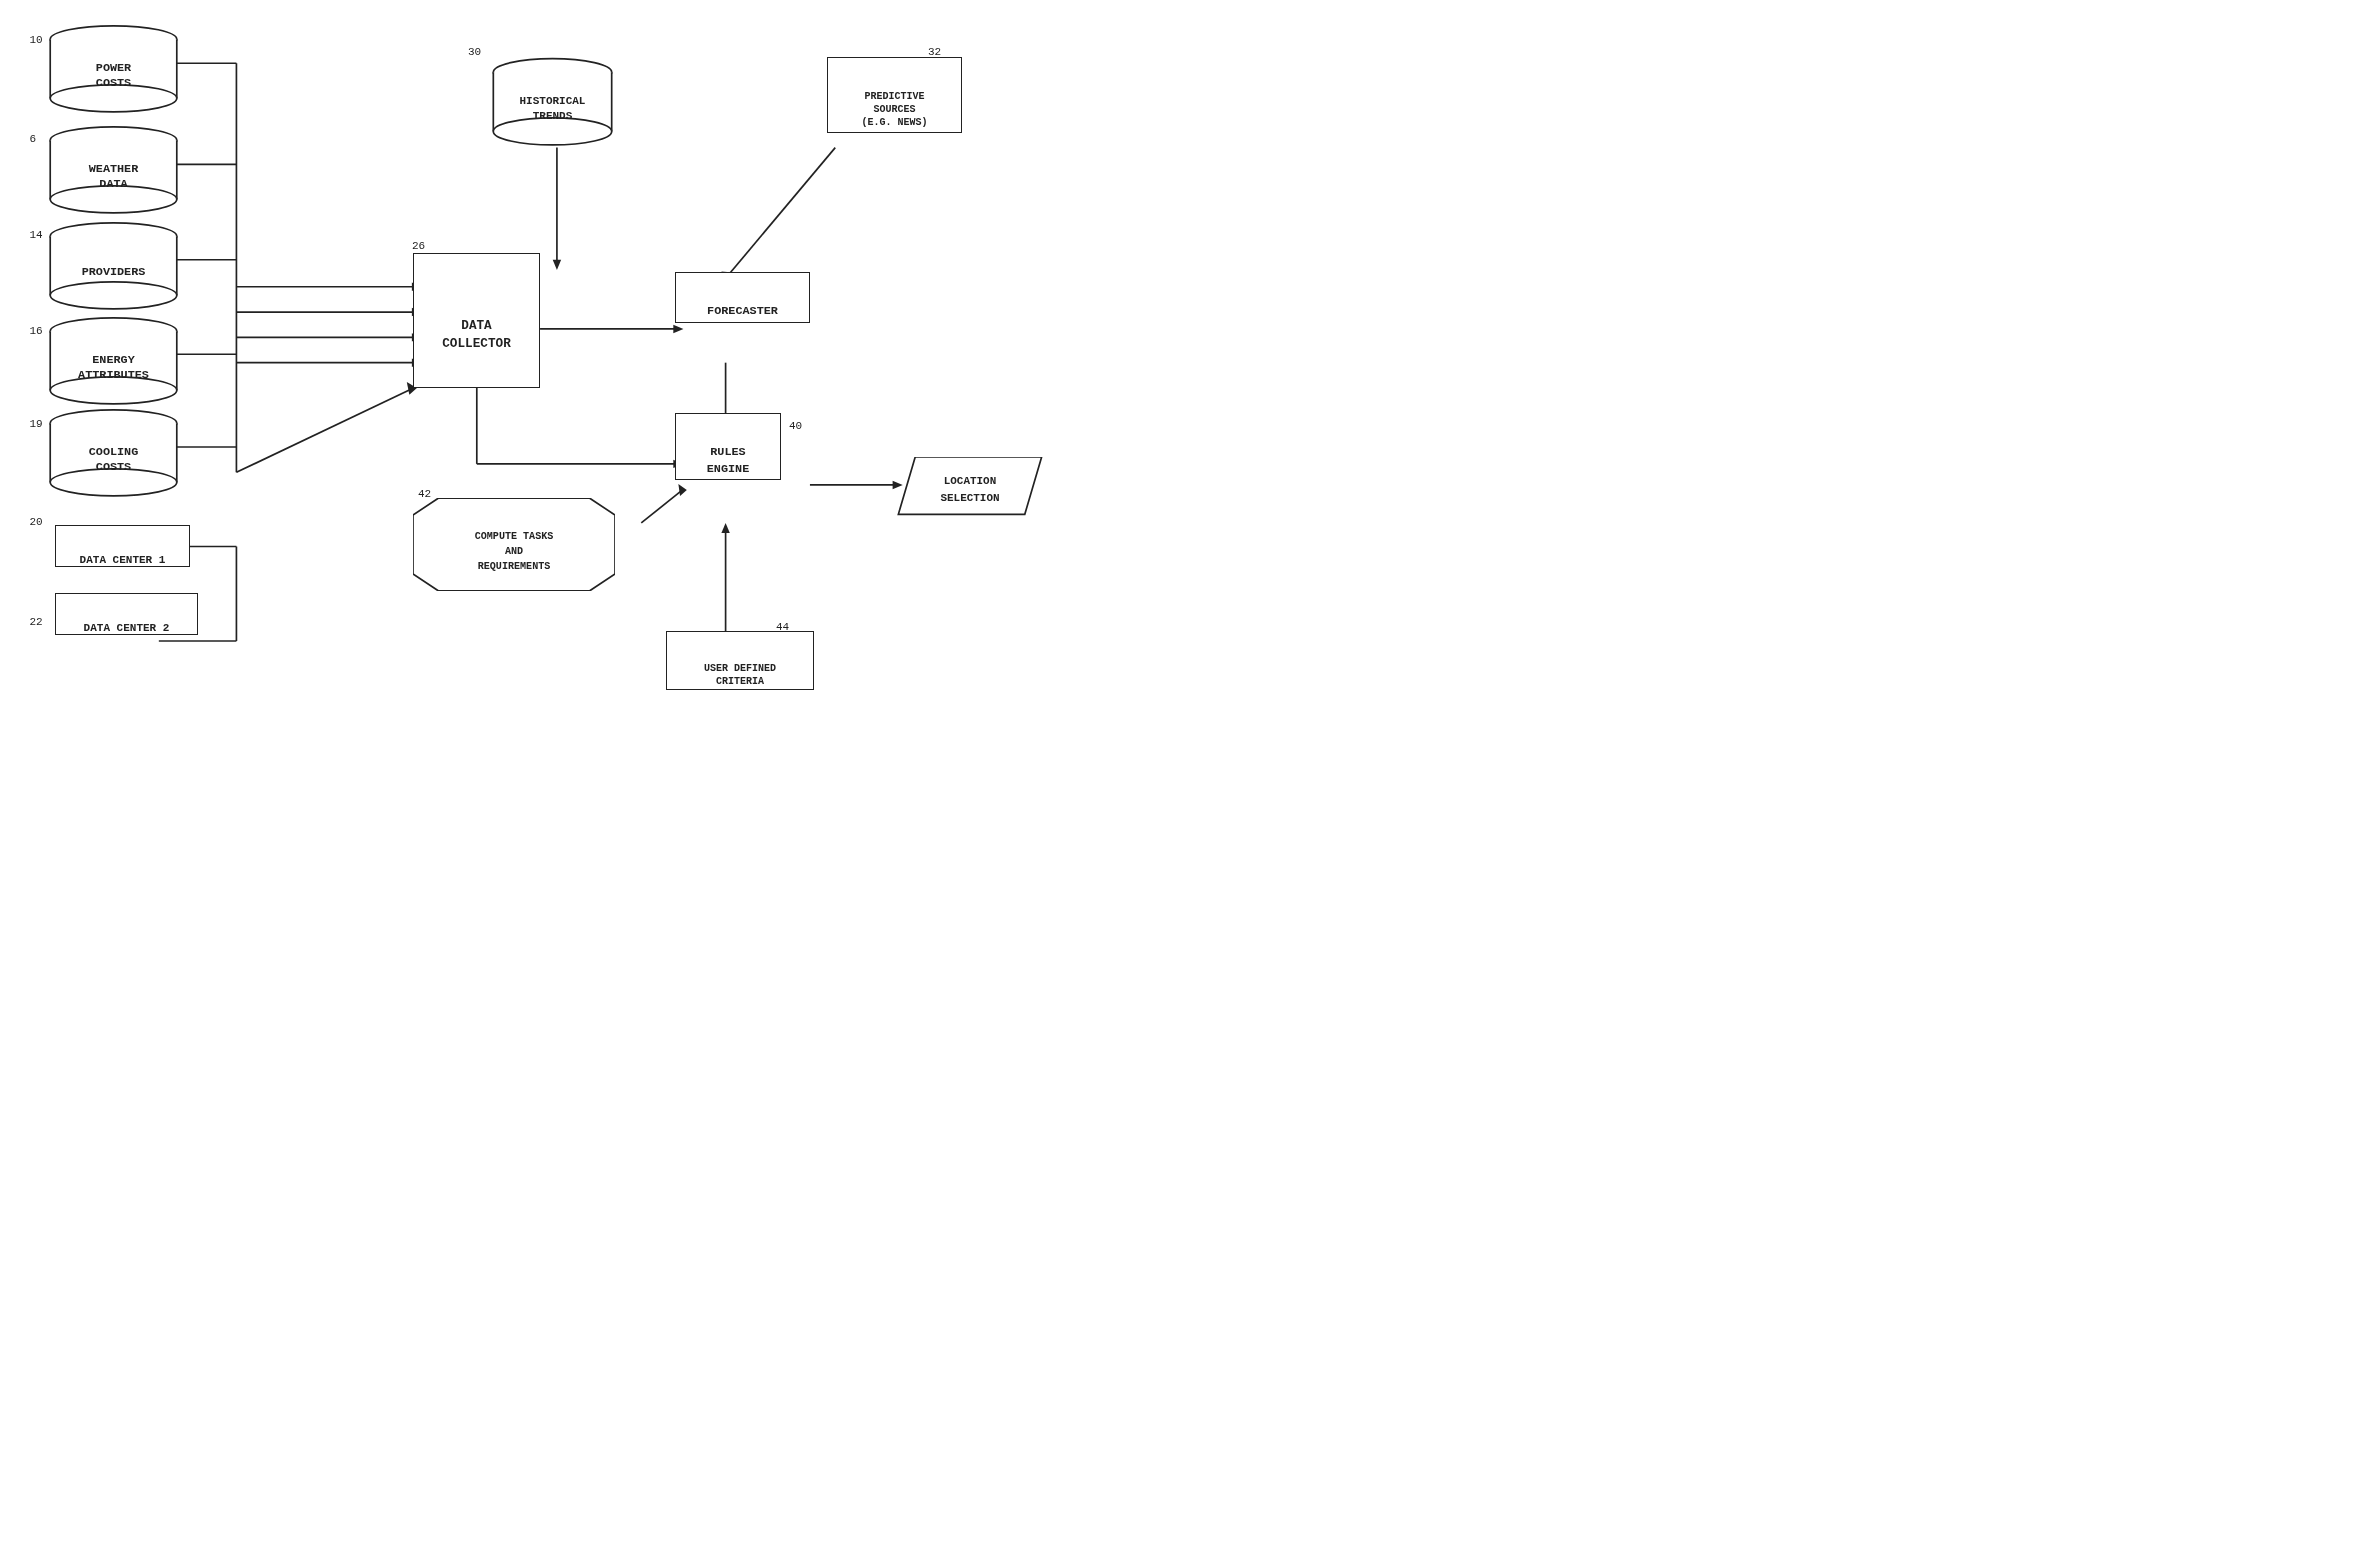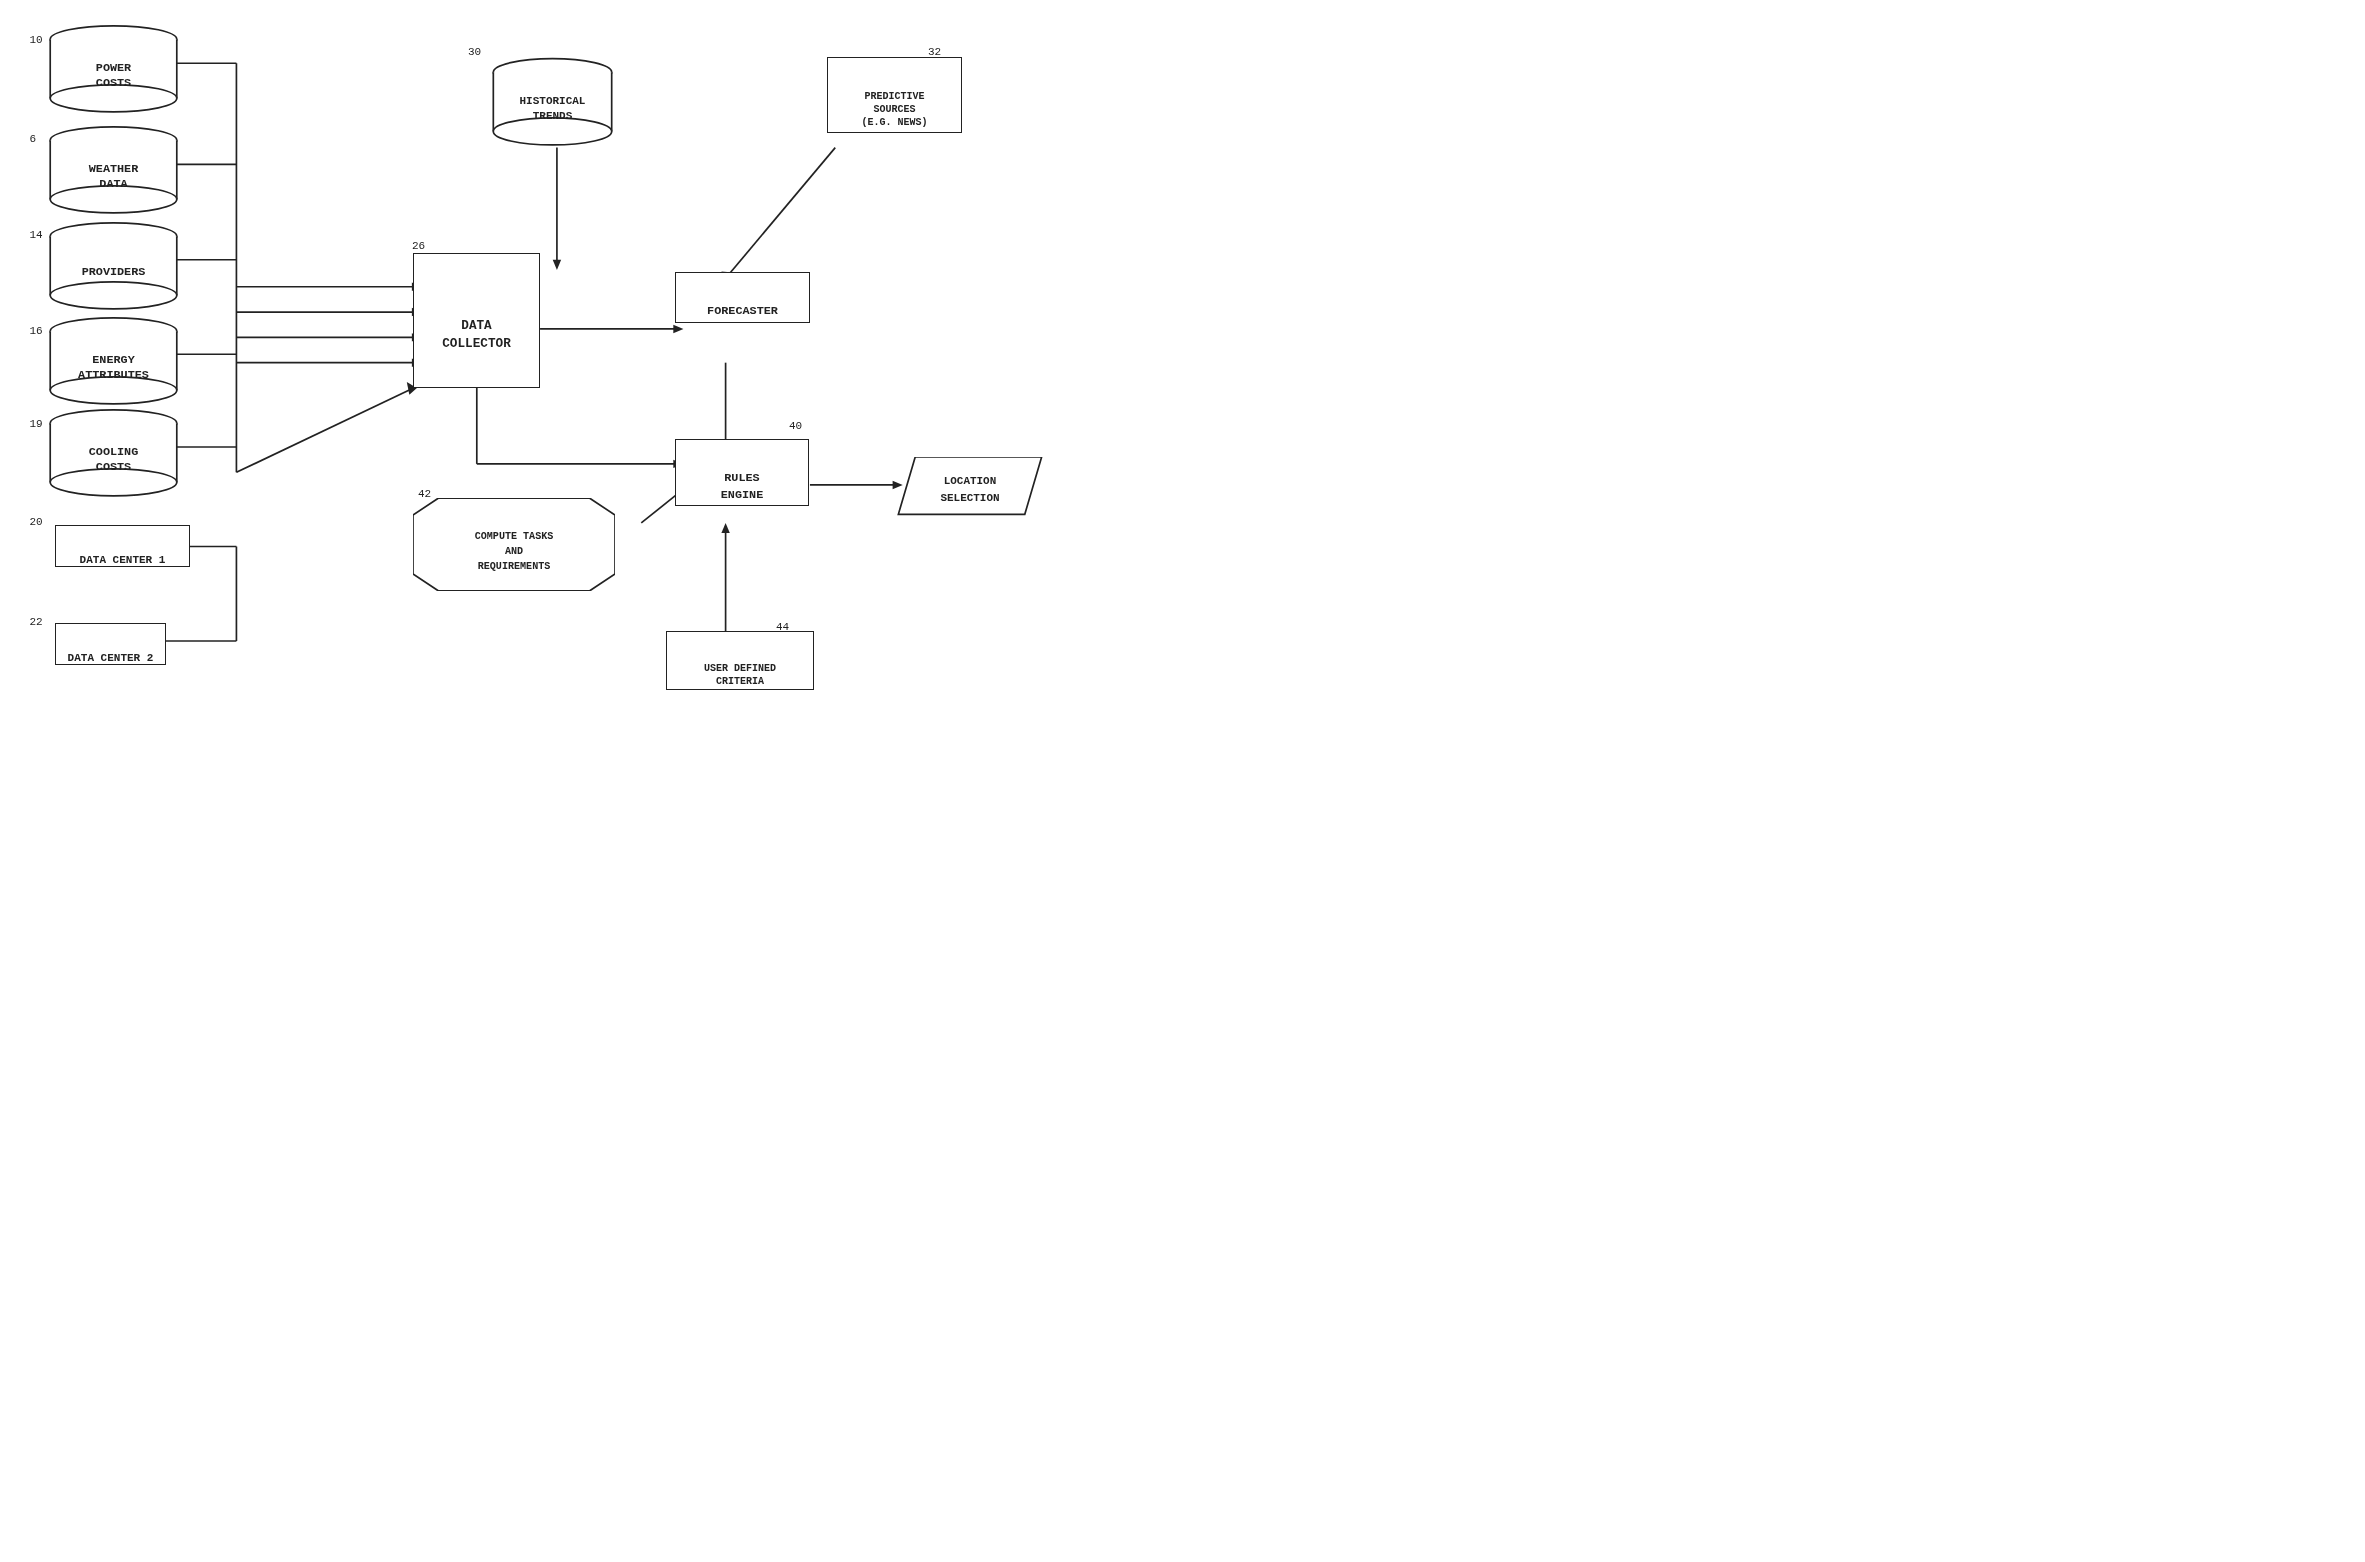--- a/index.html
+++ b/index.html
@@ -176,21 +176,21 @@
   </svg>
 
   <span class="ref-num" style="left:29.5px; top:516px;">20</span>
 
   <div class="box" style="left:55px; top:525px; width:135px; height:42px;">
     <span class="label" style="position:relative; font-size:11px;">DATA CENTER 1</span>
   </div>
 
   <span class="ref-num" style="left:29.5px; top:616px;">22</span>
 
-  <div class="box" style="left:55px; top:623px; width:111px; height:42px;">
+  <div class="box" style="left:55px; top:593px; width:143px; height:42px;">
     <span class="label" style="position:relative; font-size:11px;">DATA CENTER 2</span>
   </div>
 
   <span class="ref-num" style="left:468px; top:46px;">30</span>
 
   <svg class="cyl-svg" width="127" height="93" style="left:489px; top:57px;" viewBox="0 0 150 110">
     <ellipse cx="75" cy="18" rx="70" ry="16" fill="white" stroke="#222" stroke-width="2"></ellipse>
     <rect x="5" y="18" width="140" height="70" fill="white" stroke="none"></rect>
     <line x1="5" y1="18" x2="5" y2="88" stroke="#222" stroke-width="2"></line>
     <line x1="145" y1="18" x2="145" y2="88" stroke="#222" stroke-width="2"></line>
@@ -221,21 +221,21 @@
 
   <svg class="cyl-svg" width="202" height="93" style="left:413px; top:498px;" viewBox="0 0 240 110">
     <polygon points="30,0 210,0 240,20 240,90 210,110 30,110 0,90 0,20" fill="white" stroke="#222" stroke-width="2"></polygon>
     <text x="120" y="48" text-anchor="middle" font-family="Courier New" font-size="12" font-weight="bold" fill="#222">COMPUTE TASKS</text>
     <text x="120" y="66" text-anchor="middle" font-family="Courier New" font-size="12" font-weight="bold" fill="#222">AND</text>
     <text x="120" y="84" text-anchor="middle" font-family="Courier New" font-size="12" font-weight="bold" fill="#222">REQUIREMENTS</text>
   </svg>
 
   <span class="ref-num" style="left:789px; top:420px;">40</span>
 
-  <div class="box" style="left:675px; top:439px; width:134px; height:67px;">
+  <div class="box" style="left:675px; top:413px; width:106px; height:67px;">
     <span class="label" style="position:relative; font-size:11.8px; line-height:1.4;">RULES<br>ENGINE</span>
   </div>
 
   <span class="ref-num" style="left:776px; top:621px;">44</span>
   <div class="box" style="left:666px; top:631px; width:148px; height:59px;">
     <span class="label" style="position:relative; font-size:10px; line-height:1.3;">USER DEFINED<br>CRITERIA</span>
   </div>
 
   <span class="ref-num" style="left:953px; top:460px;">50</span>
 

